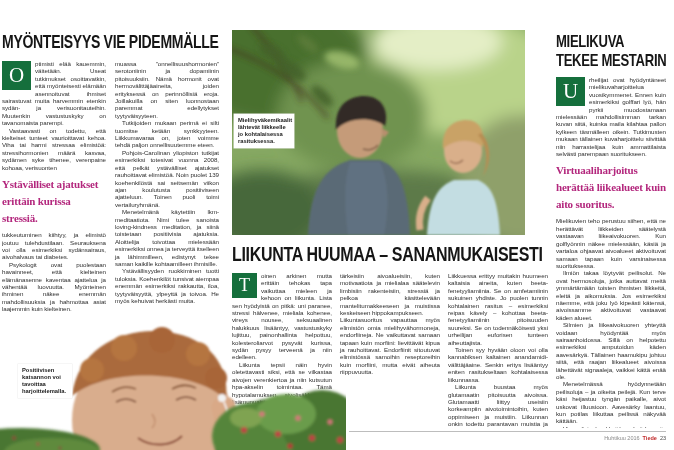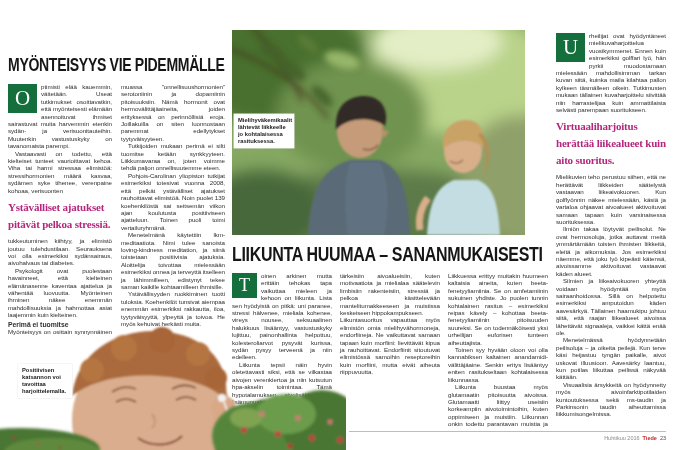--- a/index.html
+++ b/index.html
@@ -14,21 +14,21 @@
   .body p{margin:0;text-align:justify;font-size:6.2px;line-height:7.4px;letter-spacing:-0.05px;hyphens:auto;}
   p.ind{text-indent:7px;}
   .dropcap{float:left;width:29px;height:29px;margin:1px 4px 1px 0;background:#156f3c;color:#fff;
            font-family:"Liberation Serif",serif;font-size:21px;line-height:29px;text-align:center;}
   .dropcap.sm{width:25px;height:25px;font-size:18px;line-height:25px;}
   .pullquote{font-family:"Liberation Serif",serif;font-weight:700;color:#b3277d;
              font-size:11px;line-height:17px;margin:5px 0 4px;letter-spacing:-0.2px;}
   .subhead{font-weight:700;font-size:6.8px;margin-top:2px;}
   .subhead+p{text-indent:0;}
   
-  .left-article{position:absolute;left:8px;top:32px;width:218px;margin-top:23px;}
+  .left-article{position:absolute;left:2px;top:32px;width:218px;}
   .left-cols{display:flex;gap:9px;margin-top:7px;height:252px;overflow:hidden;}
   .left-cols .col{width:104px;}
   .center-photo{position:absolute;left:232px;top:30px;width:293px;height:205px;overflow:hidden;}
   .center-headline{position:absolute;left:232px;top:243px;width:320px;}
   .center-cols{position:absolute;left:232px;top:272px;width:320px;height:156px;overflow:hidden;display:flex;gap:8px;}
   .center-cols .col{width:100px;}
   .right-article{position:absolute;left:556px;top:32px;width:110px;height:396px;overflow:hidden;}
   .right-article .hl-wrap{margin-bottom:6px;}
   .left-photo{position:absolute;left:0;top:318px;width:346px;height:132px;}
   .caption{position:absolute;background:#fff;color:#222;font-weight:700;font-size:5.8px;
@@ -46,21 +46,21 @@
 <body>
 
 <div class="page">
 
   <section class="left-article body">
     <div class="hl hl-left">MYÖNTEISYYS VIE PIDEMMÄLLE</div>
     <div class="left-cols">
       <div class="col">
         <p><span class="dropcap">O</span><span>ptimisti elää kauemmin, väitetään. Useat tutkimukset osoittavatkin, että myönteisesti elämään asennoituvat ihmiset sairastuvat muita harvemmin etenkin sydän- ja verisuonitauteihin. Muutenkin vastustuskyky on tavanomaista parempi.</span></p>
         <p class="ind">Vastaavasti on todettu, että kielteiset tunteet vaurioittavat kehoa. Viha tai harmi stressaa elimistöä: stressihormonien määrä kasvaa, sydämen syke tihenee, verenpaine kohoaa, verisuonten</p>
-        <div class="pullquote">Ystävälliset ajatukset pitävät pelkoa stressiä.</div>
+        <div class="pullquote">Ystävälliset ajatukset erittäin kurissa stressiä.</div>
         <p>tukkeutuminen kiihtyy, ja elimistö joutuu tulehdustilaan. Seurauksena voi olla esimerkiksi sydänsairaus, aivohalvaus tai diabetes.</p>
         <p class="ind">Psykologit ovat puolestaan havainneet, että kielteinen elämänasenne kaventaa ajattelua ja vähentää luovuutta. Myönteinen ihminen näkee enemmän mahdollisuuksia ja hahmottaa asiat laajemmin kuin kielteinen.</p>
         <div class="subhead">Perimä ei tuomitse</div>
         <p>Myönteisyys on osittain synnynnäinen piirre. Se liittyy muun</p>
       </div>
       <div class="col">
         <p>muassa ”onnellisuushormonien” serotoniinin ja dopamiinin pitoisuuksiin. Nämä hormonit ovat hermovälittäjäaineita, joiden erityksessä on perinnöllisiä eroja. Joillakuilla on siten luonnostaan paremmat edellytykset tyytyväisyyteen.</p>
         <p class="ind">Tutkijoiden mukaan perimä ei silti tuomitse ketään synkkyyteen. Liikkumavaraa on, joten voimme tehdä paljon onnellisuutemme eteen.</p>
         <p class="ind">Pohjois-Carolinan yliopiston tutkijat esimerkiksi totesivat vuonna 2008, että pelkät ystävälliset ajatukset rauhoittavat elimistöä. Noin puolet 139 koehenkilöstä sai seitsemän viikon ajan koulutusta positiiviseen ajatteluun. Toinen puoli toimi vertailuryhmänä.</p>
         <p class="ind">Menetelmänä käytettiin lkm-meditaatiota. Nimi tulee sanoista loving-kindness meditation, ja siinä toistetaan positiivisia ajatuksia. Aloittelija toivottaa mielessään esimerkiksi onnea ja terveyttä itselleen ja lähimmilleen, edistynyt tekee saman kaikille kohtaamilleen ihmisille.</p>
@@ -136,20 +136,24 @@
       <p>Liikuntasuoritus vapauttaa myös elimistön omia mielihyvähormoneja, endorfiineja. Ne vaikuttavat samaan tapaan kuin morfiini: lievittävät kipua ja rauhoittavat. Endorfiinit sitoutuvat elimistössä samoihin reseptoreihin kuin morfiini, mutta eivät aiheuta riippuvuutta.</p>
     </div>
     <div class="col">
       <p>Liikkuessa erittyy muitakin huumeen kaltaisia aineita, kuten beeta-fenetyyliamiinia. Se on amfetamiinin sukuinen yhdiste. Jo puolen tunnin kohtalainen rasitus – esimerkiksi reipas kävely – kohottaa beeta-fenetyyliamiinin pitoisuuden suureksi. Se on todennäköisesti yksi urheilijan euforisen tunteen aiheuttajista.</p>
       <p class="ind">Toinen syy hyvään oloon voi olla kannabiksen kaltainen anandamidi-välittäjäaine. Senkin eritys lisääntyy eniten rasitukseltaan kohtalaisessa liikunnassa.</p>
       <p class="ind">Liikunta buustaa myös glutamaatin pitoisuutta aivoissa. Glutamaatti liittyy useisiin korkeampiin aivotoimintoihin, kuten oppimiseen ja muistiin. Liikunnan onkin todettu parantavan muistia ja kykyä ajatella.</p>
     </div>
   </section>
 
   <section class="right-article body">
+    <div class="hl-wrap">
+      <div class="hl hl-right">MIELIKUVA</div>
+      <div class="hl hl-right">TEKEE MESTARIN</div>
+    </div>
     <p><span class="dropcap">U</span><span>rheilijat ovat hyödyntäneet mielikuvaharjoittelua vuosikymmenet. Ennen kuin esimerkiksi golffari lyö, hän pyrkii muodostamaan mielessään mahdollisimman tarkan kuvan siitä, kuinka maila kilahtaa pallon kylkeen täsmälleen oikein. Tutkimusten mukaan tällainen kuvaharjoittelu siivittää niin harrastelijaa kuin ammattilaista selvästi parempaan suoritukseen.</span></p>
     <div class="pullquote">Virtuaaliharjoitus herättää liikealueet kuin aito suoritus.</div>
     <p>Mielikuvien teho perustuu siihen, että ne herättävät liikkeiden säätelystä vastaavan liikeaivokuoren. Kun golflyönnin näkee mielessään, käsiä ja vartaloa ohjaavat aivoalueet aktivoituvat samaan tapaan kuin varsinaisessa suorituksessa.</p>
     <p class="ind">Ilmiön takaa löytyvät peilisolut. Ne ovat hermosoluja, jotka auttavat meitä ymmärtämään toisten ihmisten liikkeitä, eleitä ja aikomuksia. Jos esimerkiksi näemme, että joku lyö kipeästi kätensä, aivoissamme aktivoituvat vastaavat käden alueet.</p>
     <p class="ind">Silmien ja liikeaivokuoren yhteyttä voidaan hyödyntää myös sairaanhoidossa. Sillä on helpotettu esimerkiksi amputoidun käden aavesärkyä. Tällainen haamukipu johtuu siitä, että raajan liikealueet aivoissa lähettävät signaaleja, vaikkei kättä enää ole.</p>
     <p class="ind">Menetelmässä hyödynnetään peilisoluja – ja oikeita peilejä. Kun terve käsi heijastuu tyngän paikalle, aivot uskovat illuusioon. Aavesärky laantuu, kun potilas liikuttaa peilissä näkyvää kättään.</p>
     <p class="ind">Visuaalisia ärsykkeitä on hyödynnetty myös aivoinfarktipotilaiden kuntoutuksessa sekä ms-taudin ja Parkinsonin taudin aiheuttamissa liikkumisongelmissa.</p>
   </section>
 
   <div class="left-photo">

